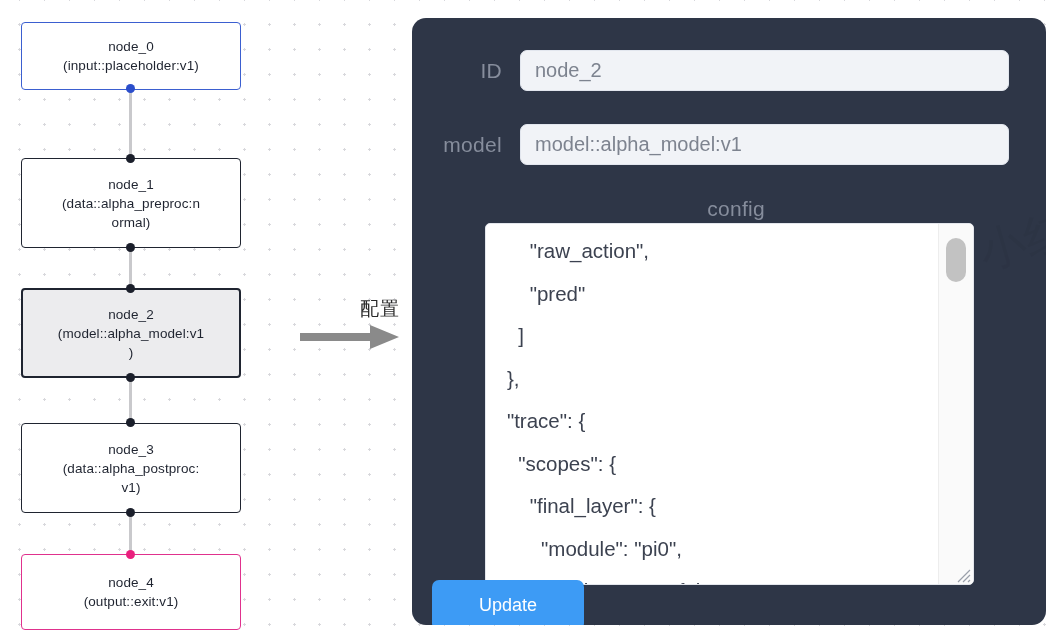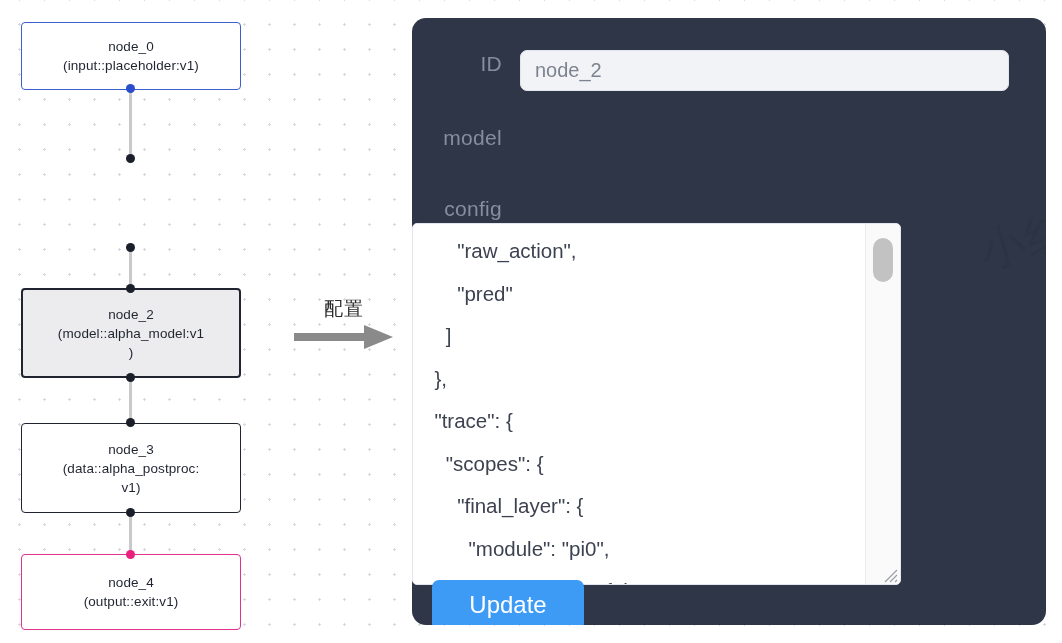--- a/index.html
+++ b/index.html
@@ -81,21 +81,21 @@
   }
   .handle.h-blue { background: #2b4ecb; }
   .handle.h-pink { background: #ea1f7e; }
 
   
   #annotation {
     position: absolute;
     left: 288px;
     top: 296px;
     width: 112px;
-    text-align: center;
+    text-align: right;
   }
   #annotation .anno-text {
     font-size: 19px;
     color: #2a2a2a;
     line-height: 24px;
     letter-spacing: 1px;
     font-family: "DejaVu Sans", "Liberation Sans", sans-serif;
   }
   #annotation .anno-arrow {
     margin-top: 4px;
@@ -113,21 +113,21 @@
     border-radius: 14px;
     box-sizing: border-box;
     padding: 0;
     overflow: hidden;
   }
   .field-row {
     position: absolute;
     left: 0;
     width: 634px;
     display: flex;
-    align-items: flex-start;
+    align-items: center;
   }
   .field-label {
     width: 108px;
     text-align: right;
     color: #868d9c;
     font-size: 21px;
     line-height: 28px;
     padding-right: 18px;
     box-sizing: border-box;
     letter-spacing: 0.3px;
@@ -207,21 +207,21 @@
   #update-button {
     position: absolute;
     left: 20px;
     top: 562px;
     width: 152px;
     height: 50px;
     background: #3d9bf5;
     border: none;
     border-radius: 7px;
     color: #ffffff;
-    font-size: 24px;
+    font-size: 18px;
     font-family: "Liberation Sans", sans-serif;
     text-align: center;
     line-height: 46px;
     cursor: pointer;
     padding: 0;
   }
 
   
   #watermark {
     position: absolute;
@@ -246,20 +246,25 @@
   <div class="edge-line" style="top:246px;height:44px;"></div>
   <div class="edge-line" style="top:376px;height:44px;"></div>
   <div class="edge-line" style="top:511px;height:40px;"></div>
 
   <div class="node is-input" style="top:22px;height:68px;">
     <span class="node-label">node_0
 (input::placeholder:v1)</span>
   </div>
   <div class="handle h-blue" style="top:84px;"></div>
 
+  <div class="node" style="top:158px;height:90px;">
+    <span class="node-label">node_1
+(data::alpha_preproc:n
+ormal)</span>
+  </div>
   <div class="handle" style="top:154px;"></div>
   <div class="handle" style="top:243px;"></div>
 
   <div class="node is-selected" style="top:288px;height:90px;">
     <span class="node-label">node_2
 (model::alpha_model:v1
 )</span>
   </div>
   <div class="handle" style="top:284px;"></div>
   <div class="handle" style="top:373px;"></div>
@@ -292,20 +297,21 @@
 
   <div id="watermark">小红书</div>
 
   <div class="field-row" id="row-id">
     <div class="field-label">ID</div>
     <div class="field-input">node_2</div>
   </div>
 
   <div class="field-row" id="row-type">
     <div class="field-label">model</div>
+    <div class="field-input">model::alpha_model:v1</div>
   </div>
 
   <div class="field-row" id="row-config">
     <div class="field-label">config</div>
     <div class="config-box">
       <div class="config-text">      "raw_action",
       "pred"
     ]
   },
   "trace": {

